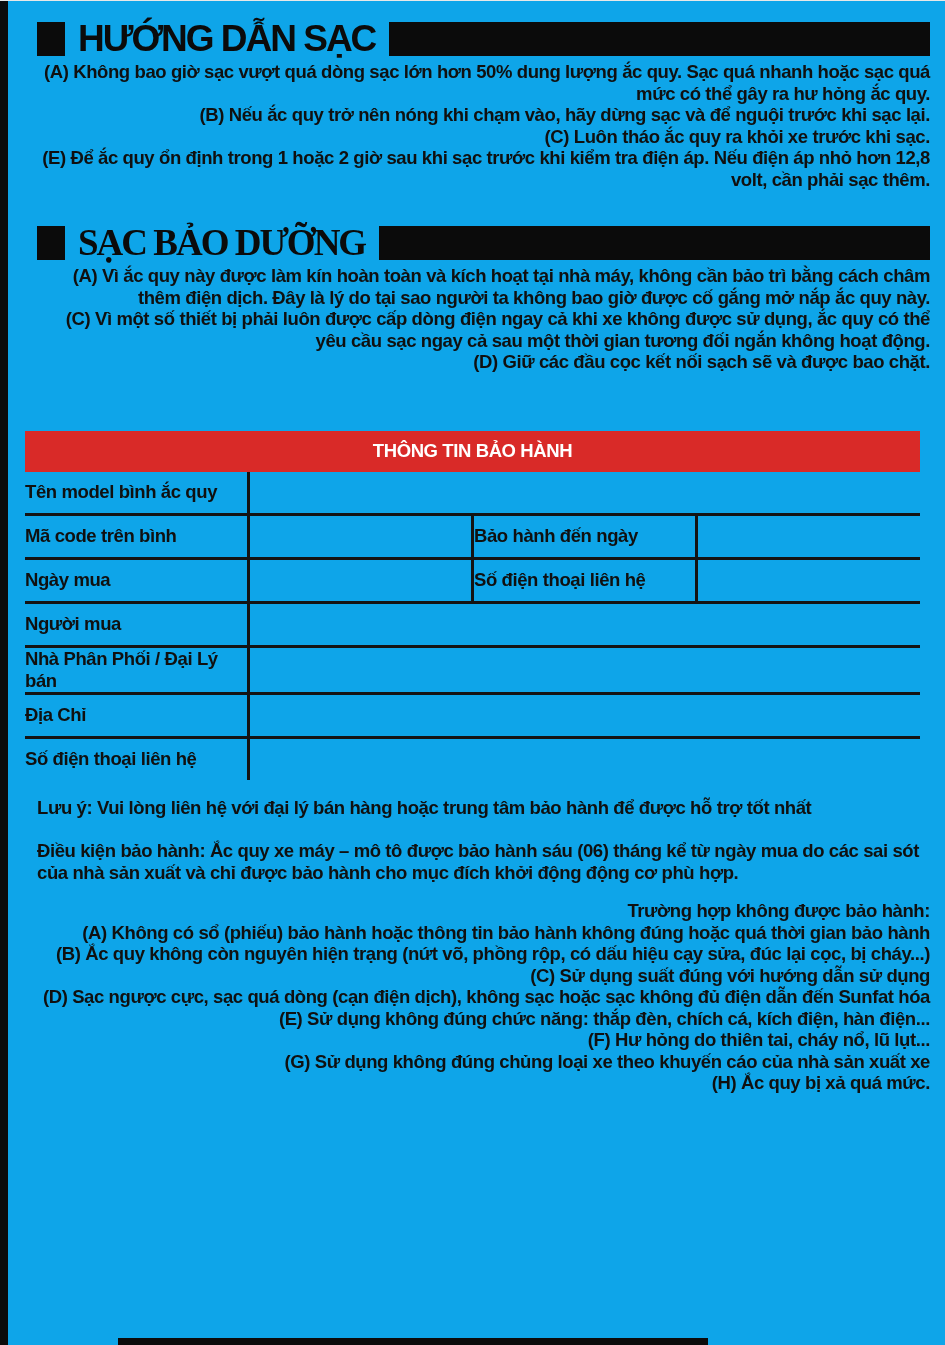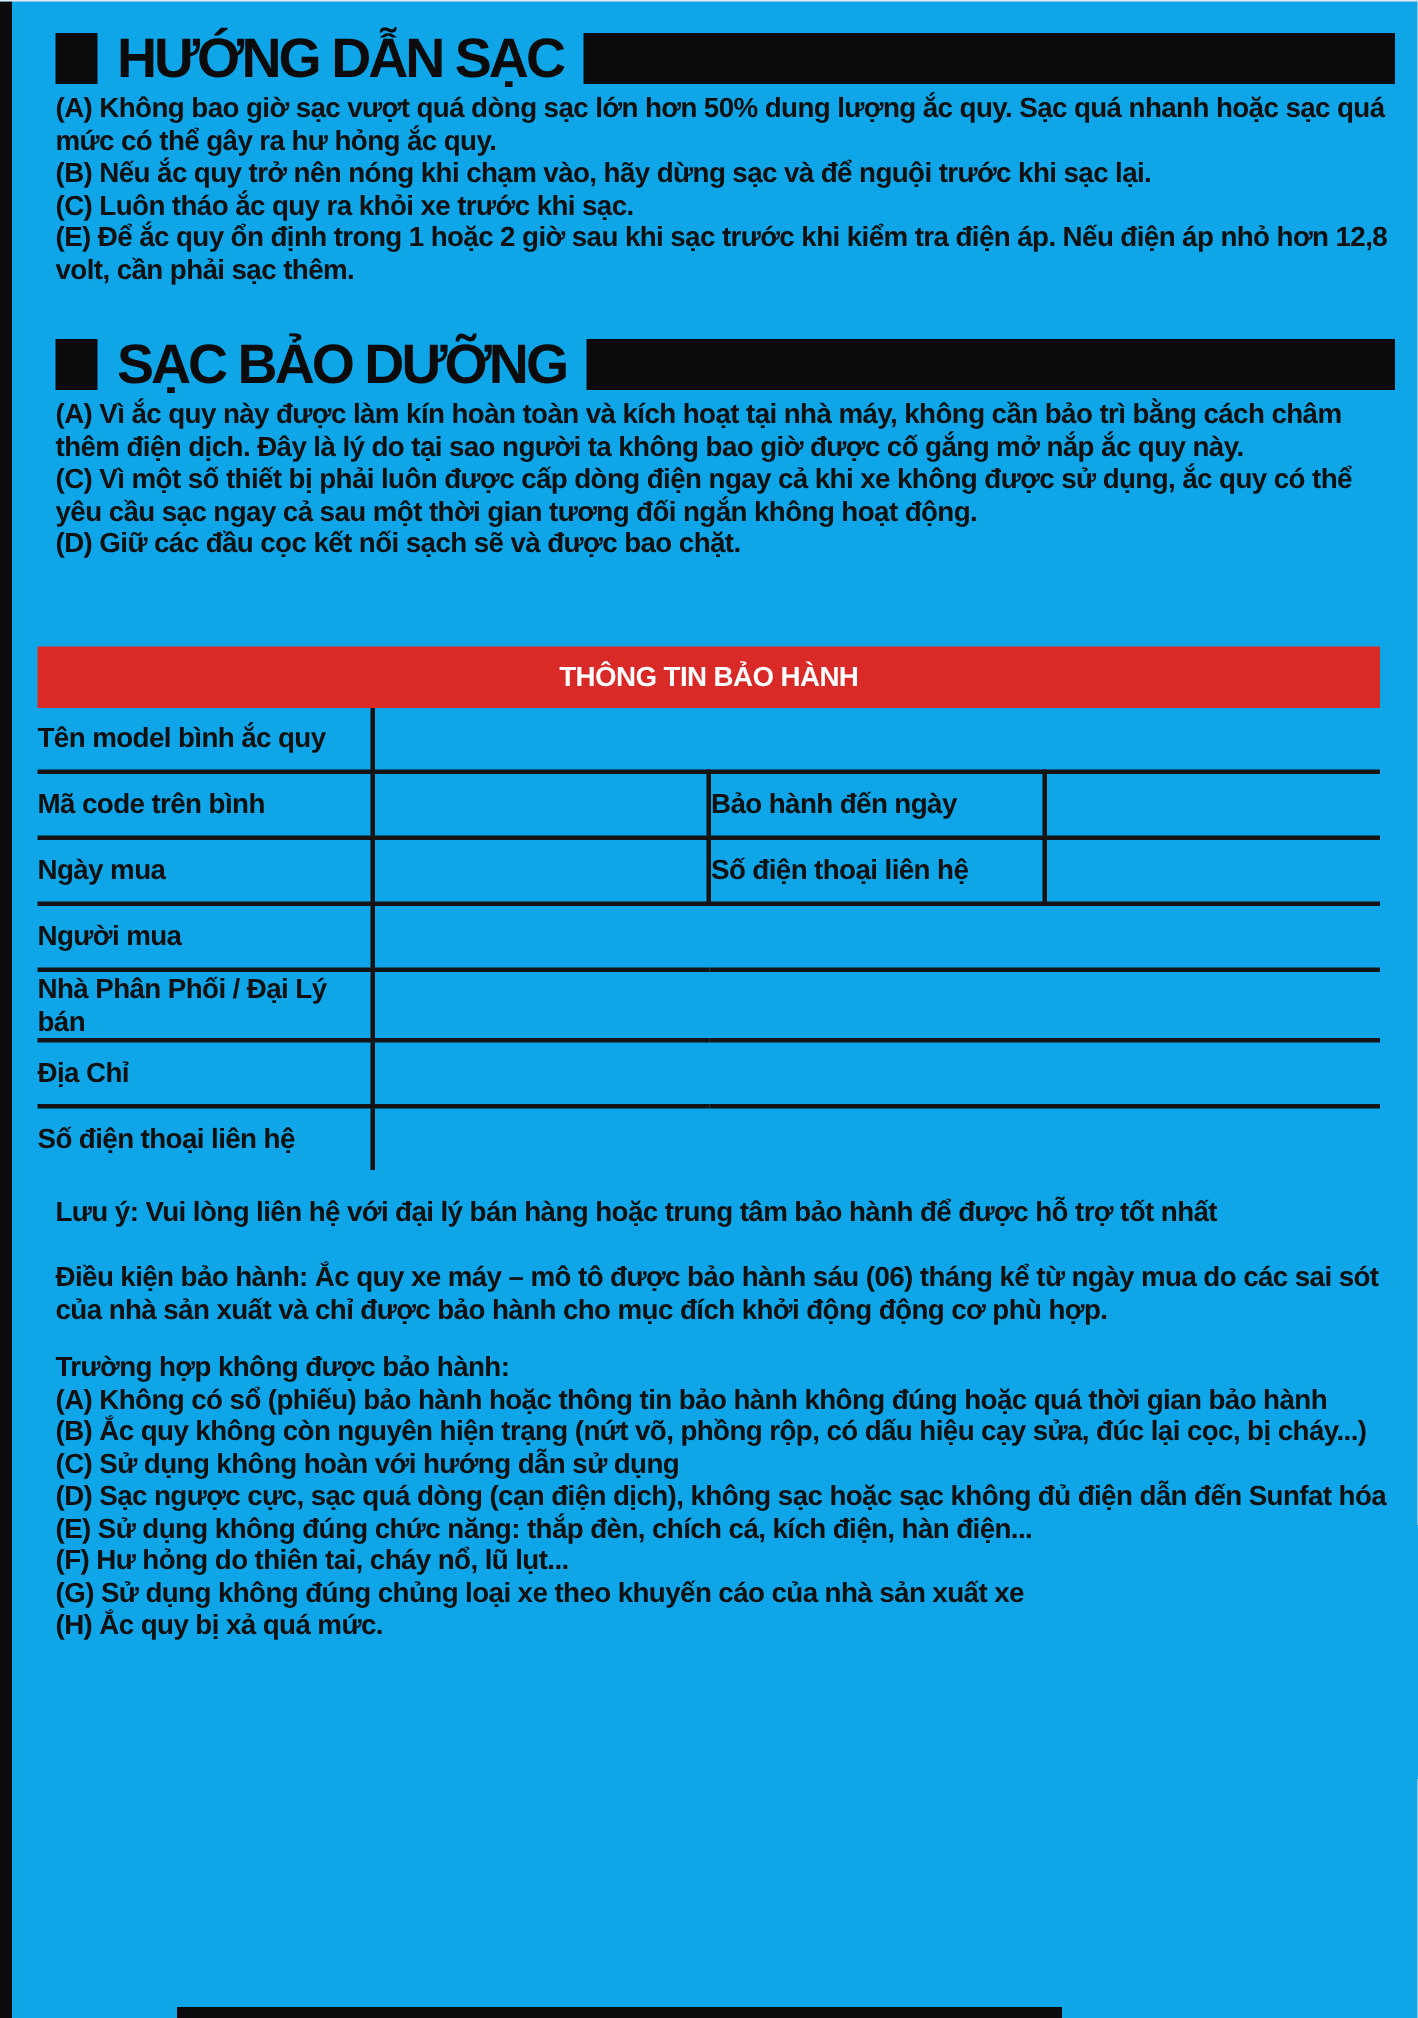--- a/index.html
+++ b/index.html
@@ -7,27 +7,27 @@
     position:relative; width:945px; height:1345px; background:#0ea5e9;
     font-family:"Liberation Sans", sans-serif; font-weight:bold; color:#101010;
     overflow:hidden; margin:1px auto;
   }
   .left-strip { position:absolute; left:0; top:0; width:8px; height:100%; background:#0b0b0b; }
   .bottom-bar { position:absolute; left:118px; bottom:0; width:590px; height:8px; background:#0b0b0b; }
   .content { position:absolute; left:37px; top:0; width:893px; }
 
   .sec-header { display:flex; align-items:center; height:34px; }
   .sec-header.first { margin-top:21px; }
-  .sec-header.second { margin-top:36px; }
+  .sec-header.second { margin-top:36px;font-family:Liberation Serif, serif; }
   .sq { flex:none; width:28px; height:34px; background:#0b0b0b; margin-right:13px; }
   .sec-title { font-size:37px; line-height:34px; letter-spacing:-2px; margin:0 14px 0 0; white-space:nowrap; color:#0b0b0b; }
   .titlebar { flex:1; height:34px; background:#0b0b0b; }
 
   .para-block { margin-top:5px; }
-  .para { font-size:18.5px; line-height:21.5px; letter-spacing:-0.4px; margin:0; }
+  .para { font-size:18.5px; line-height:21.5px; letter-spacing:-0.4px; margin:0;text-align:right; }
 
   table.warranty {
     border-collapse:collapse; table-layout:fixed;
     margin-top:58px; margin-left:-12px; width:895px;
   }
   table.warranty td { padding:0; font-size:18.5px; letter-spacing:-0.4px; height:41px; vertical-align:middle; }
   td.red-head {
     background:#d92a28; color:#ffffff; text-align:center;
     font-size:20px; letter-spacing:-0.2px; height:32px;
   }
@@ -111,21 +111,21 @@
     </tbody>
       </table>
 
     <p class="note1">Lưu ý: Vui lòng liên hệ với đại lý bán hàng hoặc trung tâm bảo hành để được hỗ trợ tốt nhất</p>
     <p class="note2">Điều kiện bảo hành: Ắc quy xe máy – mô tô được bảo hành sáu (06) tháng kể từ ngày mua do các sai sót của nhà sản xuất và chỉ được bảo hành cho mục đích khởi động động cơ phù hợp.</p>
 
     <div class="exclusions">
       <p class="para">Trường hợp không được bảo hành:</p>
       <p class="para">(A) Không có sổ (phiếu) bảo hành hoặc thông tin bảo hành không đúng hoặc quá thời gian bảo hành</p>
       <p class="para">(B) Ắc quy không còn nguyên hiện trạng (nứt võ, phồng rộp, có dấu hiệu cạy sửa, đúc lại cọc, bị cháy...)</p>
-      <p class="para">(C) Sử dụng không hoàn với hướng dẫn sử dụng</p>
+      <p class="para">(C) Sử dụng suất đúng với hướng dẫn sử dụng</p>
       <p class="para">(D) Sạc ngược cực, sạc quá dòng (cạn điện dịch), không sạc hoặc sạc không đủ điện dẫn đến Sunfat hóa</p>
       <p class="para">(E) Sử dụng không đúng chức năng: thắp đèn, chích cá, kích điện, hàn điện...</p>
       <p class="para">(F) Hư hỏng do thiên tai, cháy nổ, lũ lụt...</p>
       <p class="para">(G) Sử dụng không đúng chủng loại xe theo khuyến cáo của nhà sản xuất xe</p>
       <p class="para">(H) Ắc quy bị xả quá mức.</p>
     </div>
 
   </div>
 
   <div class="bottom-bar"></div>

